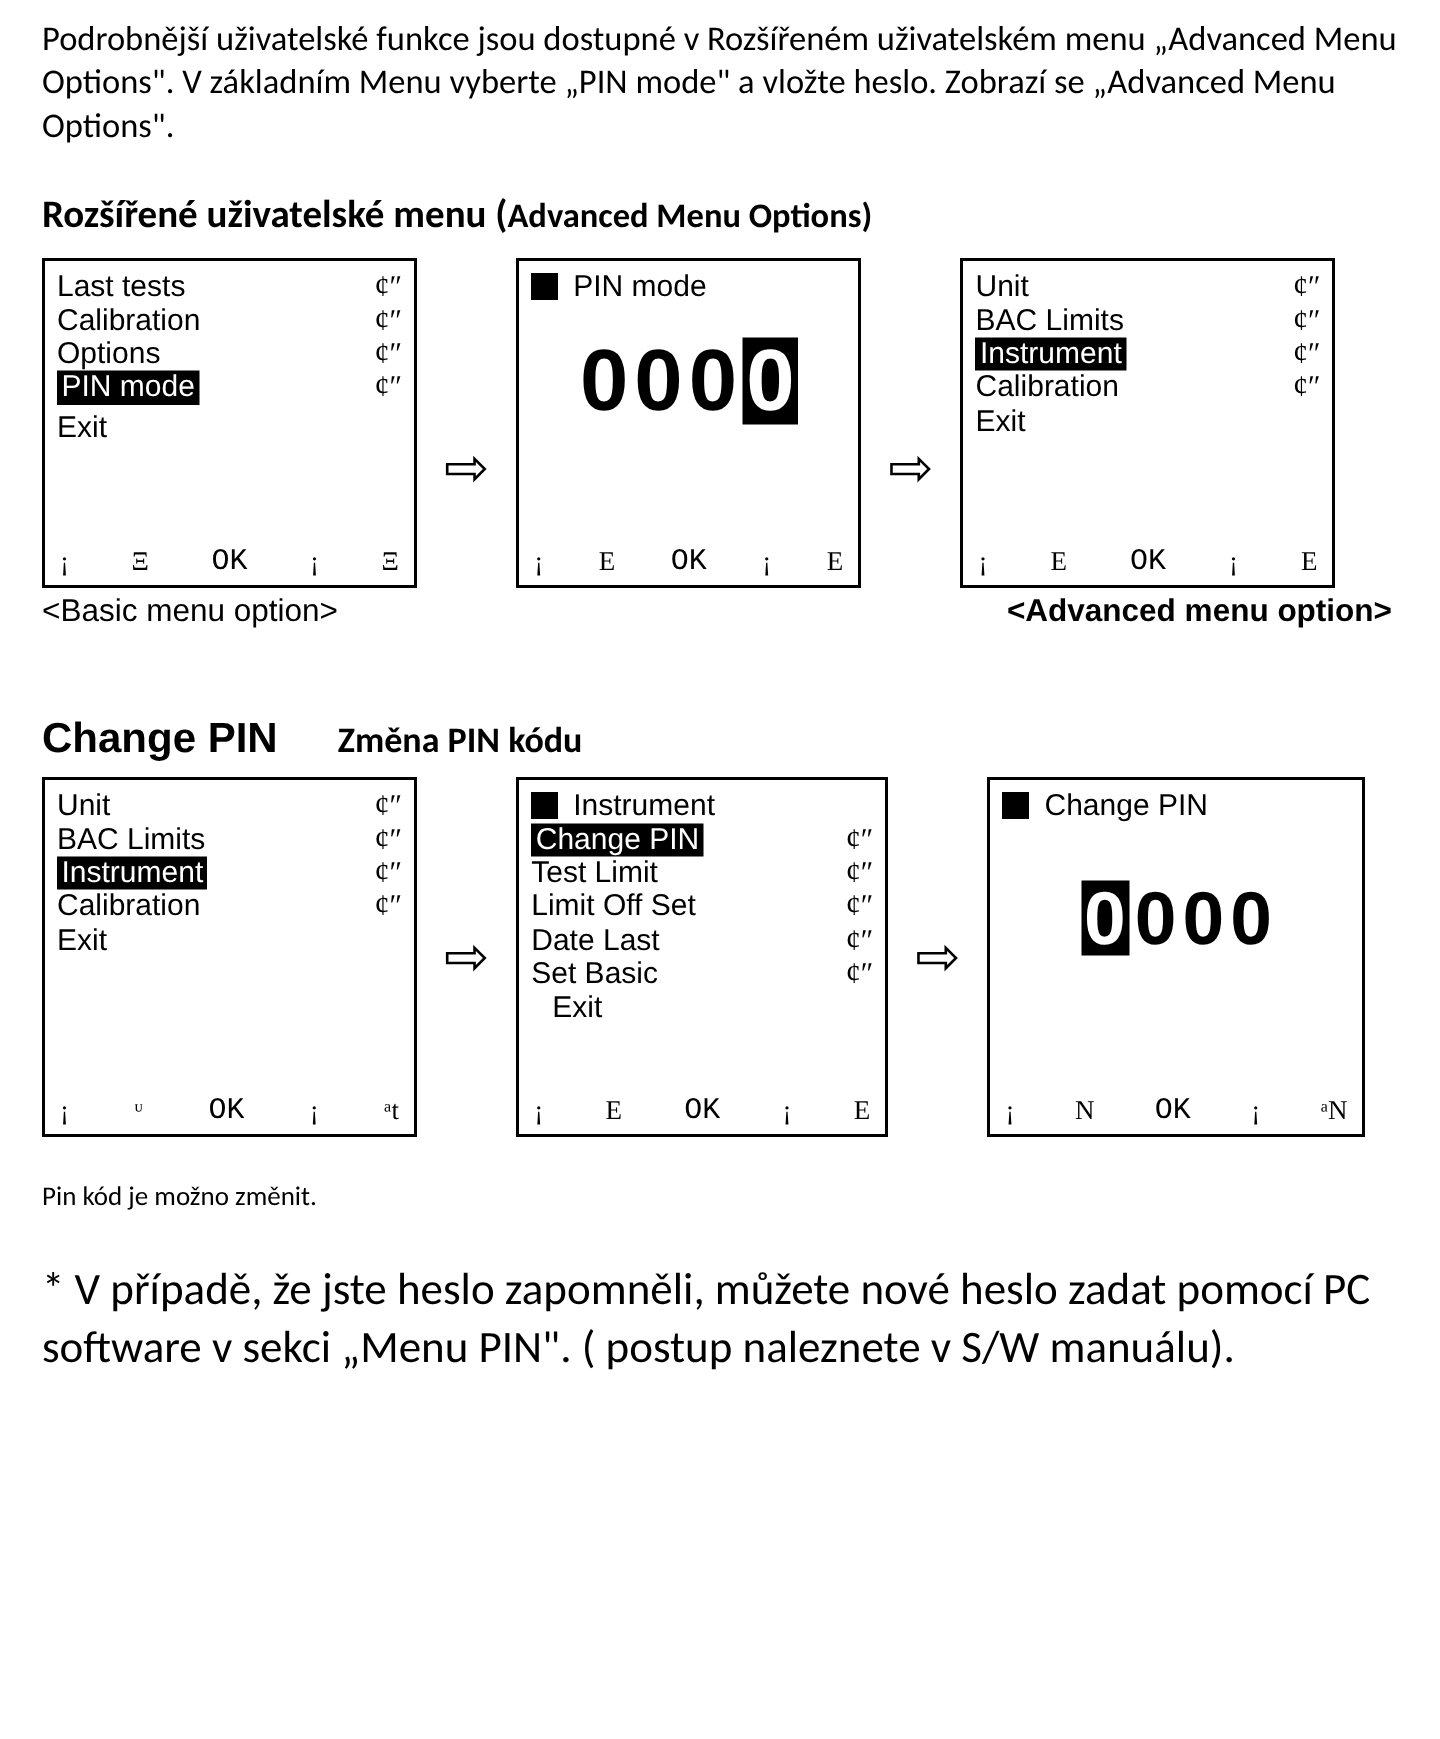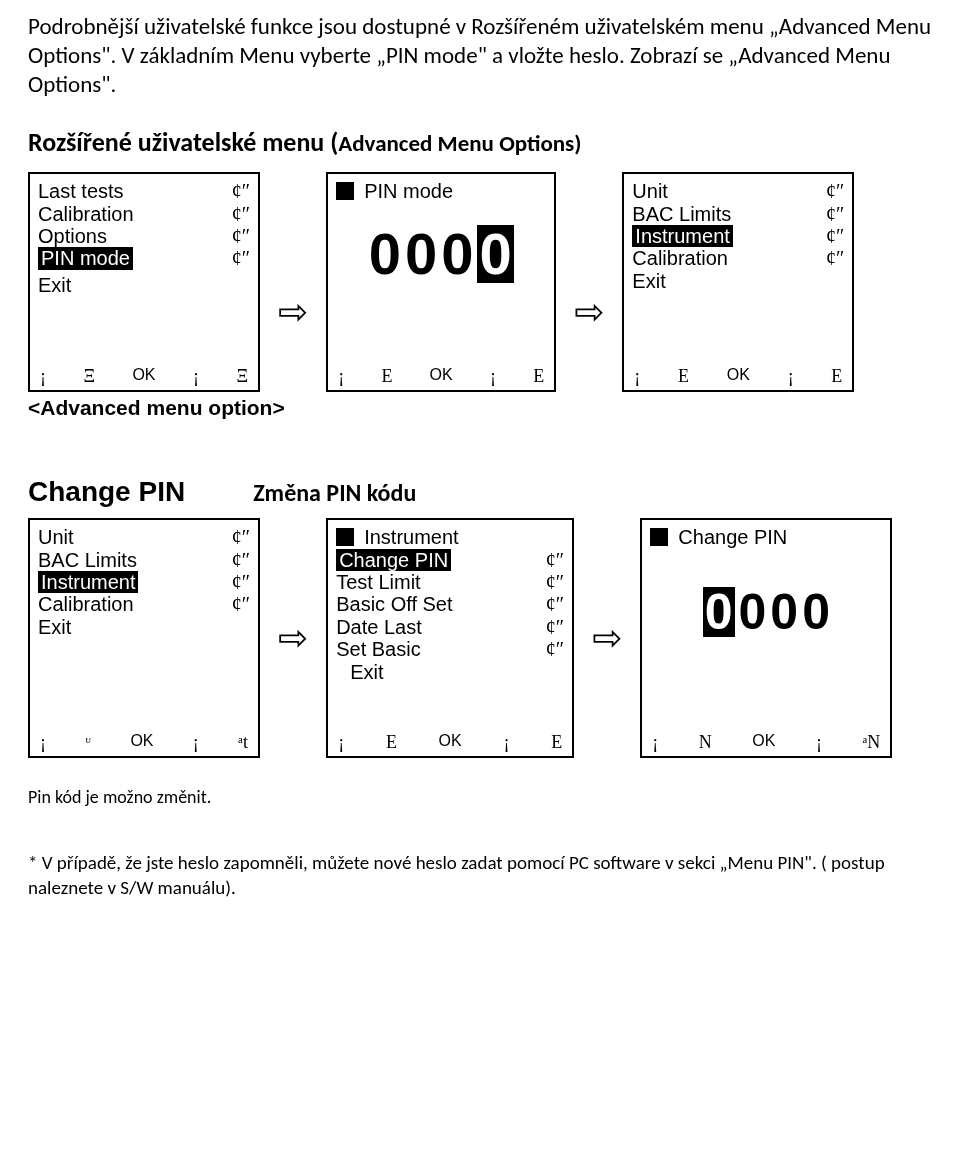--- a/index.html
+++ b/index.html
@@ -21,21 +21,21 @@
   .heading1 .sub { font-size: 23px; font-weight: 600; }
   .row {
     display: flex;
     align-items: flex-start;
     gap: 18px;
     margin-bottom: 4px;
   }
   .row2 { align-items: center; }
   .screen {
     border: 2px solid #000;
-    width: 232px;
+    width: 250px;
     height: 220px;
     padding: 6px 8px 4px 8px;
     box-sizing: border-box;
     display: flex;
     flex-direction: column;
     justify-content: space-between;
     font-family: Arial, sans-serif;
     font-size: 20px;
     line-height: 1.12;
     position: relative;
@@ -46,21 +46,21 @@
   .menu-item .mark { font-family: "Times New Roman", serif; }
   .sel { background:#000; color:#fff; padding: 0 3px; display:inline-block; }
   .exit { margin-top: 4px; }
   .footer {
     display: flex;
     justify-content: space-between;
     font-family: "Times New Roman", serif;
     font-size: 18px;
     padding: 0 2px;
   }
-  .footer .ok { font-family: Liberation Sans, sans-serif; font-size: 16px; }
+  .footer .ok { font-family: Liberation Mono, monospace; font-size: 20px; }
   .sq {
     display:inline-block;
     width: 18px;
     height: 18px;
     background:#000;
     margin-right: 10px;
     vertical-align: -2px;
   }
   .title-row { display:flex; align-items:center; font-size:20px; }
   .pin-digits {
@@ -103,39 +103,38 @@
   }
   .section2-title .bold {
     font-family: Arial, sans-serif;
     font-weight: 700;
     font-size: 28px;
   }
   .section2-title .cz {
     font-family: Calibri, Arial, sans-serif;
     font-size: 24px;
     font-weight: 600;
-    margin-left: 28px;
   }
   .screen.tall { height: 240px; }
   .screen.tall2 { height: 240px; width: 248px; }
   .screen.tall3 { height: 240px; width: 252px; }
   .pin-digits.big2 .digit {
     font-family: Arial, sans-serif;
     font-weight: 900;
     font-size: 50px;
     line-height: 1;
   }
   .pin-digits.big2 .digit.active {
     background:#000; color:#fff; padding: 0 2px;
   }
   .body-block { flex:1; }
   .menu-block-center { display:flex; flex-direction:column; }
   .menu-indent { padding-left: 14px; }
   .note { margin-top: 28px; font-size: 18px; }
-  .note2 { margin-top: 43px; font-size: 19px; line-height:1.3; }
+  .note2 { margin-top: 32px; font-size: 30px; line-height:1.3; }
 </style>
 </head>
 <body>
 
 <div class="para">Podrobnější uživatelské funkce jsou dostupné v Rozšířeném uživatelském menu „Advanced Menu Options". V základním Menu vyberte „PIN mode"  a vložte heslo. Zobrazí se „Advanced Menu Options".</div>
 
 <div class="heading1">
   <span>Rozšířené uživatelské menu (</span><span class="sub">Advanced Menu Options)</span>
 </div>
 
@@ -223,20 +222,21 @@
       <span>¡</span>
         <span>E</span>
         <span class="ok">OK</span>
         <span>¡</span>
         <span>E</span>
     </div>
   </div>
 </div>
 
 <div class="caption-row">
+  <span>&lt;Basic menu option&gt;</span>
   <span class="right">&lt;Advanced menu option&gt;</span>
 </div>
 
 <div class="section2-title">
   <span class="bold">Change PIN</span>
   <span class="cz">Změna PIN kódu</span>
 </div>
 
 <div class="row row2">
 
@@ -282,21 +282,21 @@
         </div>
       <div class="menu-item">
           <span class="label sel">Change PIN</span>
           <span class="mark">¢″</span>
         </div>
       <div class="menu-item">
           <span class="label">Test Limit</span>
           <span class="mark">¢″</span>
         </div>
       <div class="menu-item">
-          <span class="label">Basic Off Set</span>
+          <span class="label">Limit Off Set</span>
           <span class="mark">¢″</span>
         </div>
       <div class="menu-item">
           <span class="label">Date Last</span>
           <span class="mark">¢″</span>
         </div>
       <div class="menu-item">
           <span class="label">Set Basic</span>
           <span class="mark">¢″</span>
         </div>

